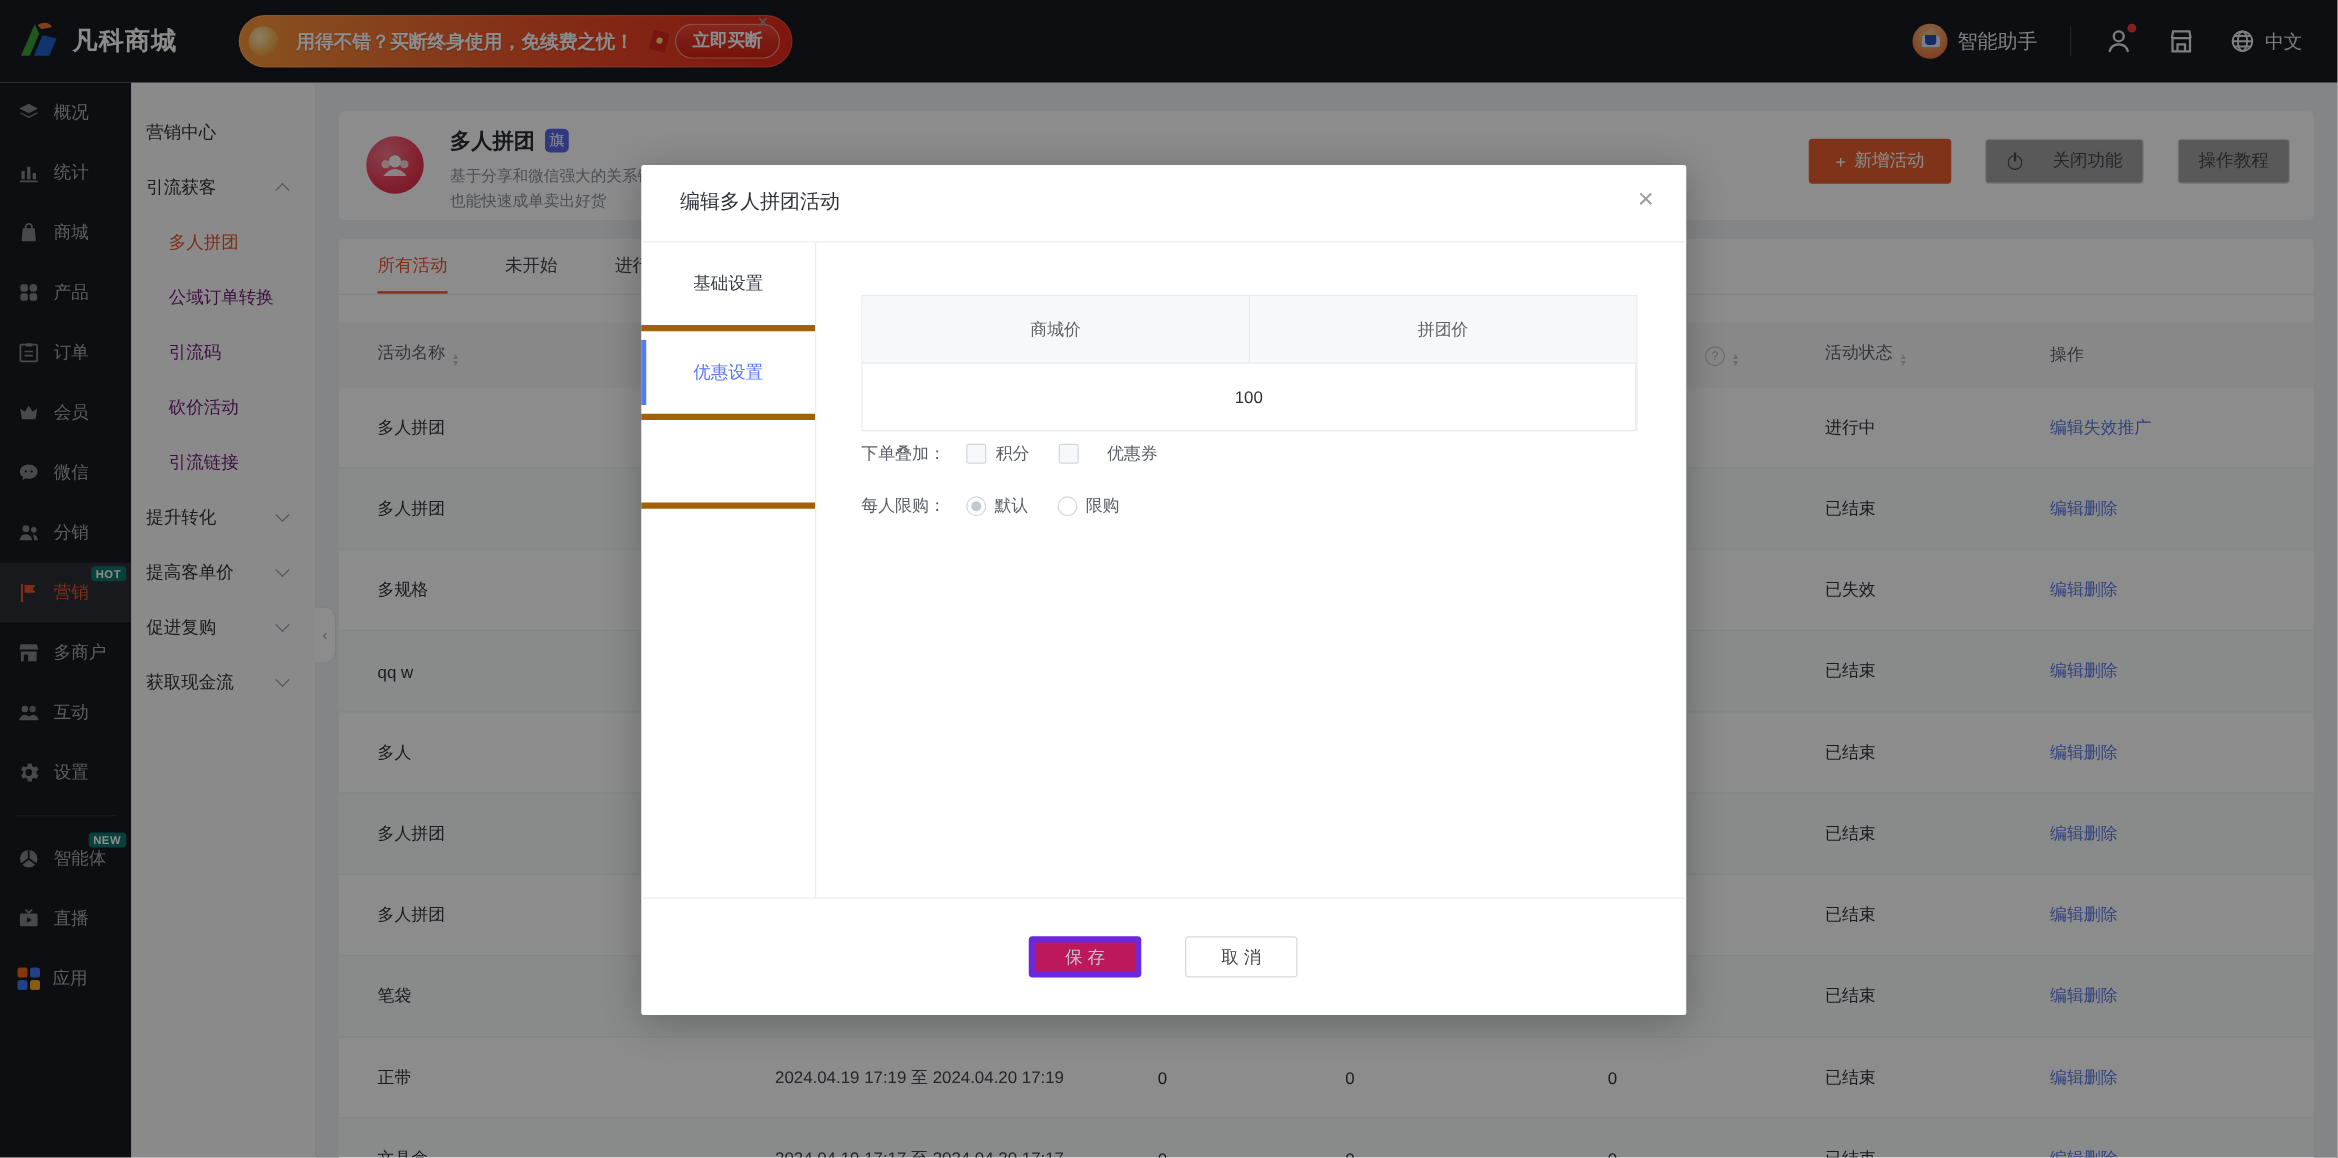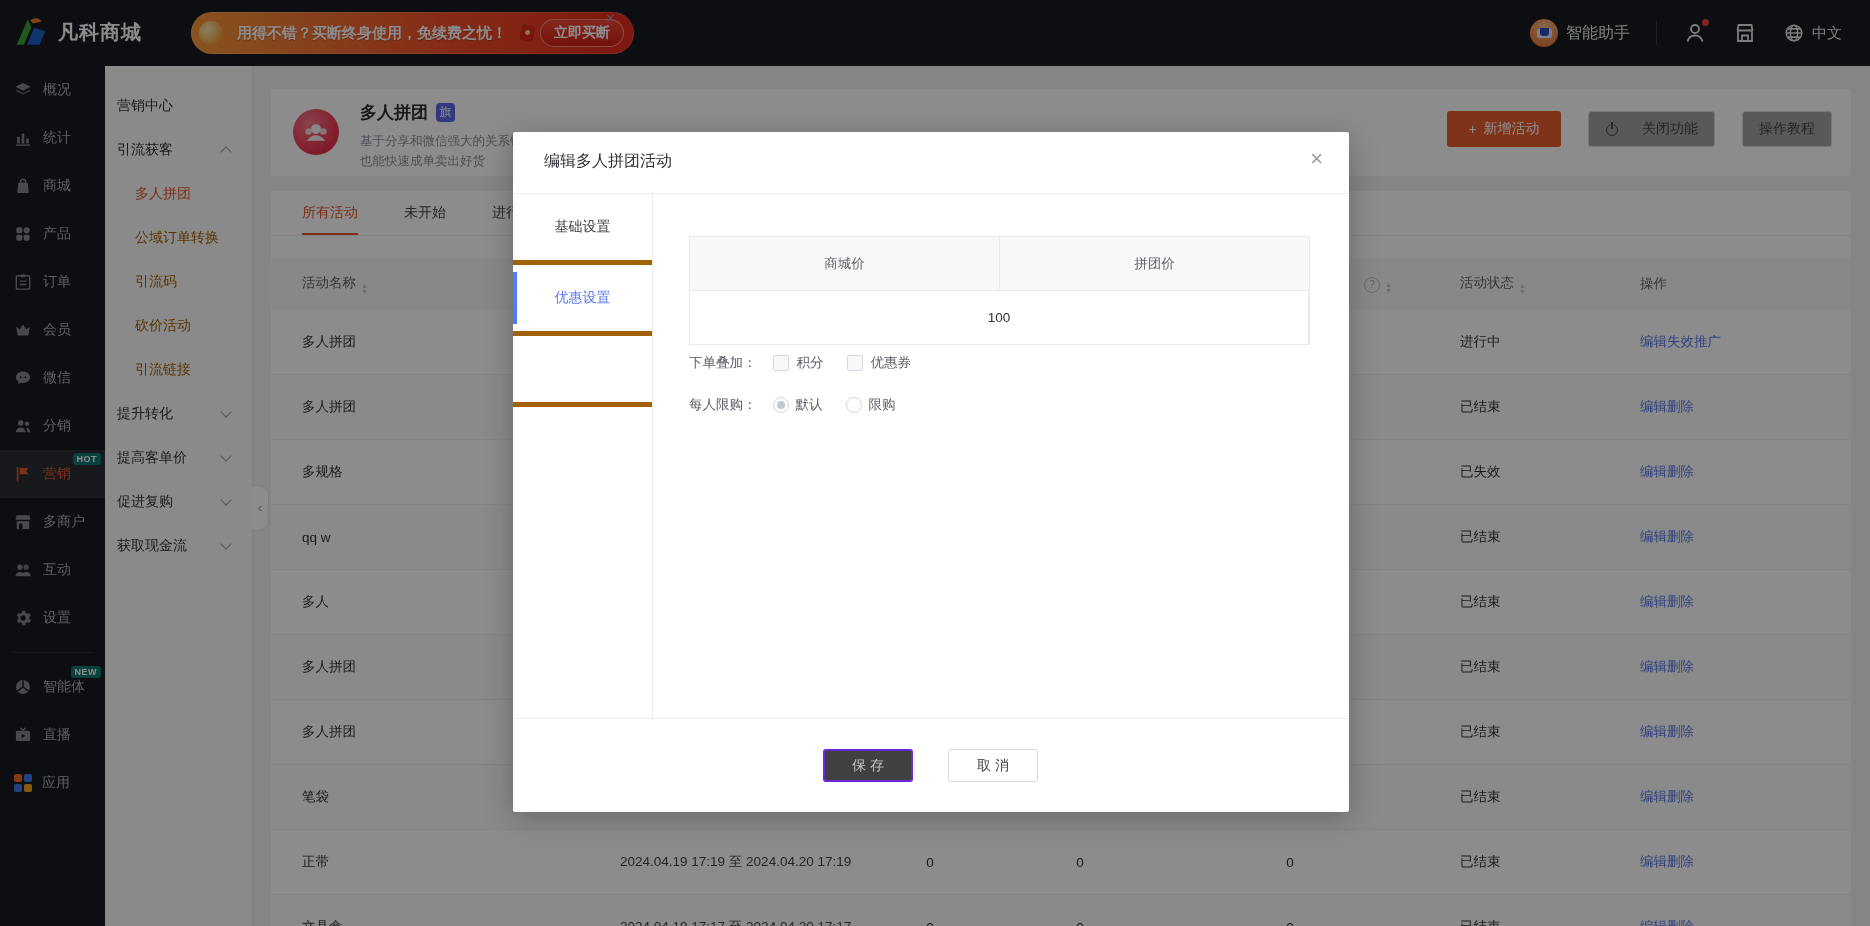--- a/index.html
+++ b/index.html
@@ -36,21 +36,21 @@
   .s-item.active{background:#2c2f35;color:#e8542e}
   .s-item.active .icn{color:#e8542e}
   .s-badge{position:absolute;right:4px;top:3px;background:#0f766e;color:#fff;font-size:9px;font-weight:bold;
            padding:1px 4px;border-radius:3px;letter-spacing:.5px}
   .s-div{height:1px;background:#2a2d33;margin:10px 12px}
   .apps-icn{width:18px;height:18px;margin-left:14px;display:grid;grid-template-columns:8px 8px;grid-template-rows:8px 8px;gap:2px}
   .apps-icn i{border-radius:2px}
   
   .submenu{position:absolute;top:66px;left:105px;width:148px;bottom:0;background:#fbfcfd;border-right:1px solid #ebedf0;z-index:4;padding-top:18px;box-sizing:border-box}
   .m-item{position:relative;height:44px;display:flex;align-items:center;font-size:14px;color:#333;padding-left:12px;cursor:pointer}
-  .m-item.child{padding-left:30px;color:#a16207}
+  .m-item.child{padding-left:30px;color:#701a75}
   .m-item.child.active{color:#e8542e}
   .pill{position:absolute;left:10px;right:6px;top:5px;bottom:5px;background:#fdece4;border-radius:4px;z-index:0}
   .m-item span{position:relative;z-index:1}
   .chev{position:absolute;right:22px;width:7px;height:7px;border-right:1.5px solid #9aa0a8;border-bottom:1.5px solid #9aa0a8}
   .chev.down{transform:rotate(45deg);top:16px}
   .chev.up{transform:rotate(-135deg);top:20px}
   .collapse-handle{position:absolute;left:252px;top:485px;width:16px;height:44px;background:#fff;border:1px solid #e3e6ea;border-left:none;
                    border-radius:0 10px 10px 0;z-index:4;display:flex;align-items:center;justify-content:center;color:#9aa0a8;font-size:12px}
   
   .content{position:absolute;top:66px;left:253px;right:0;bottom:0}
@@ -112,21 +112,21 @@
   .pt-row div:first-child{border-right:1px solid #e8eaee}
   .pt-input{width:100px;height:30px;background:#f5f6f8;border:1px solid #dfe2e7;border-radius:3px;
             color:#b8bcc4;font-size:13px;text-align:center;font-family:inherit}
   .mo-row{position:absolute;left:176px;display:flex;align-items:center;font-size:13.5px;color:#5a5e66}
   .cb{width:16px;height:16px;border:1px solid #d4d7dd;border-radius:2px;background:#f7f8fa;box-sizing:border-box}
   .rd{width:16px;height:16px;border:1px solid #d4d7dd;border-radius:50%;background:#fff;box-sizing:border-box}
   .rd.sel::after{content:"";display:block;width:8px;height:8px;border-radius:50%;background:#c3c7cf;margin:3px}
   .mo-fdiv{position:absolute;left:0;right:0;top:586px;height:1px;background:#ededf0}
   .mbtn{position:absolute;top:617px;width:90px;height:33px;border-radius:3px;font-size:14px;display:flex;
         align-items:center;justify-content:center;box-sizing:border-box;cursor:pointer}
-  .mbtn.save{left:310px;background:#404040;border:2px solid #6d28d9;color:#c2c4c9;cursor:not-allowed}
+  .mbtn.save{left:310px;background:#be185d;border:5px solid #6d28d9;color:#c2c4c9;cursor:not-allowed}
   .mbtn.cancel{left:435px;background:#fff;border:1px solid #d6d9de;color:#43464c}
   svg{display:block}
 </style>
 </head>
 <body>
 
 <div class="topbar">
   <div class="logo">
     <svg class="logo-mark" viewBox="0 0 24 24">
       <path d="M3 20 10 4l2.2 4.8L7.5 20Z" fill="#3aa335"></path>
@@ -546,21 +546,21 @@
     <div class="pt-row">
       <div>100</div>
     </div>
   </div>
 
   <div class="mo-row" style="top:222px">
     <span>下单叠加：</span>
     <span class="cb" style="margin-left:16px"></span>
     <span style="margin-left:8px">积分</span>
     <span class="cb" style="margin-left:23px"></span>
-    <span style="margin-left:8px">优惠券</span>
+    <span style="margin-left:23px">优惠券</span>
   </div>
 
   <div class="mo-row" style="top:264px">
     <span>每人限购：</span>
     <span class="rd sel" style="margin-left:16px"></span>
     <span style="margin-left:7px">默认</span>
     <span class="rd" style="margin-left:23px"></span>
     <span style="margin-left:7px">限购</span>
   </div>
 

